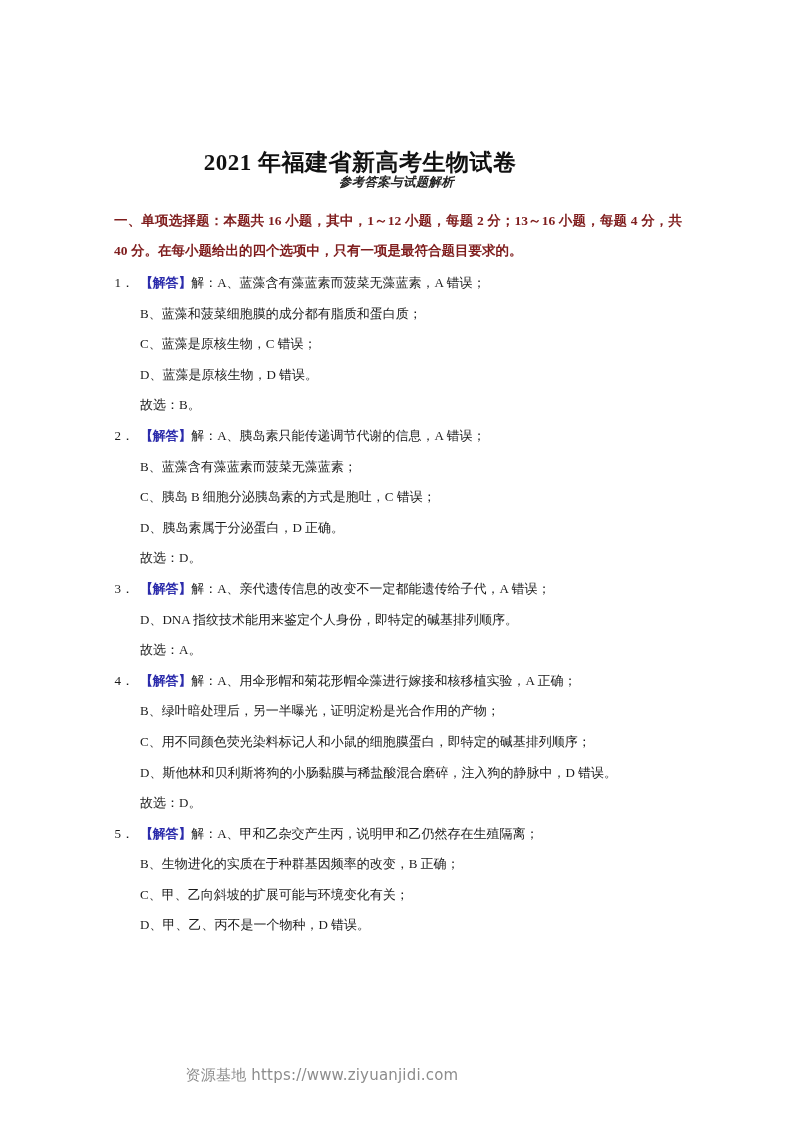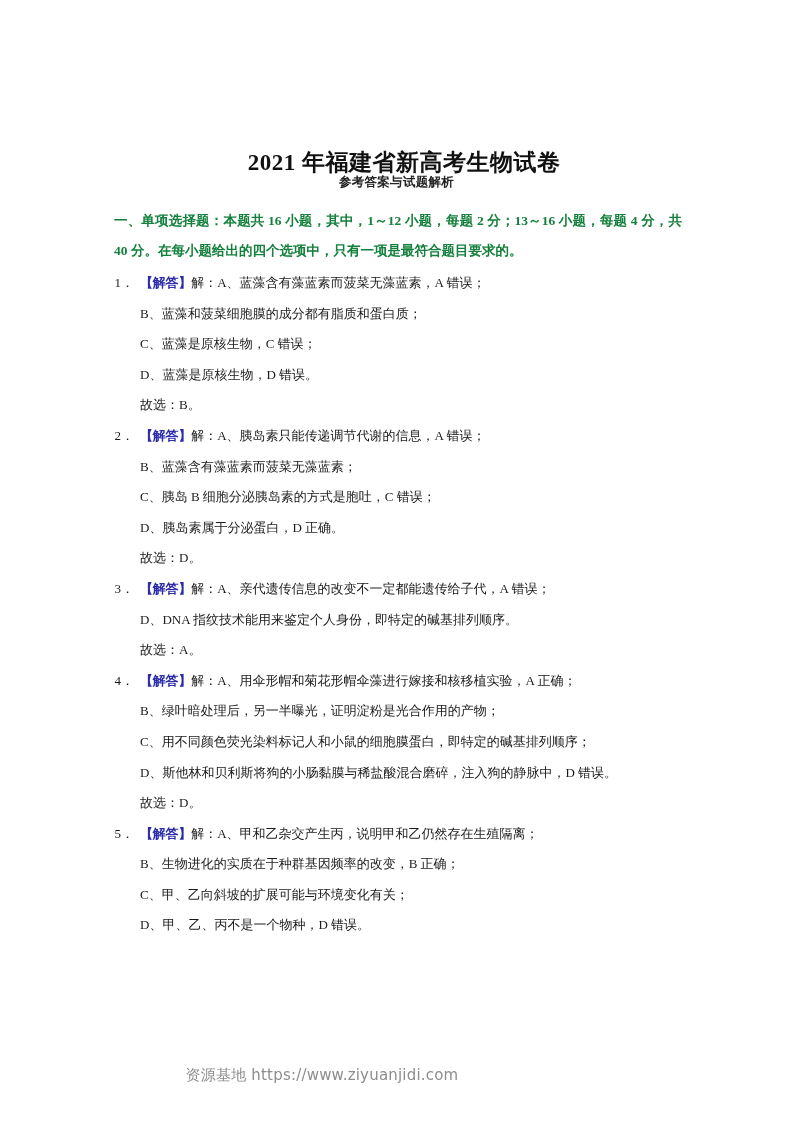--- a/index.html
+++ b/index.html
@@ -27,50 +27,50 @@
     position: absolute;
     top: 132px;
     left: 0;
     width: 720px;
     text-align: center;
     font-size: 23px;
     font-weight: bold;
     letter-spacing: 0.5px;
     color: #111111;
     font-family: "Liberation Serif", "DejaVu Serif", serif;
-    padding-left: 44px;
   }
 
   .doc-subtitle {
     position: absolute;
     top: 174px;
     left: 0;
     width: 793px;
     text-align: center;
     font-size: 12.5px;
     font-weight: bold;
     color: #222222;
     letter-spacing: 0.3px;
+    font-style: italic;
   }
 
   
   .content {
     position: absolute;
     top: 206px;
     left: 114px;
     width: 568px;
   }
 
   .section-head {
     font-size: 13.5px;
     line-height: 30px;
     text-align: justify;
     text-justify: inter-ideograph;
     font-weight: bold;
-    color: #15803d;
+    color: #7f1d1d;
     margin: 0 0 2px 0;
     text-indent: 0;
   }
 
   .q-block {
     margin: 0;
     padding: 0;
   }
 
   .q-line {

